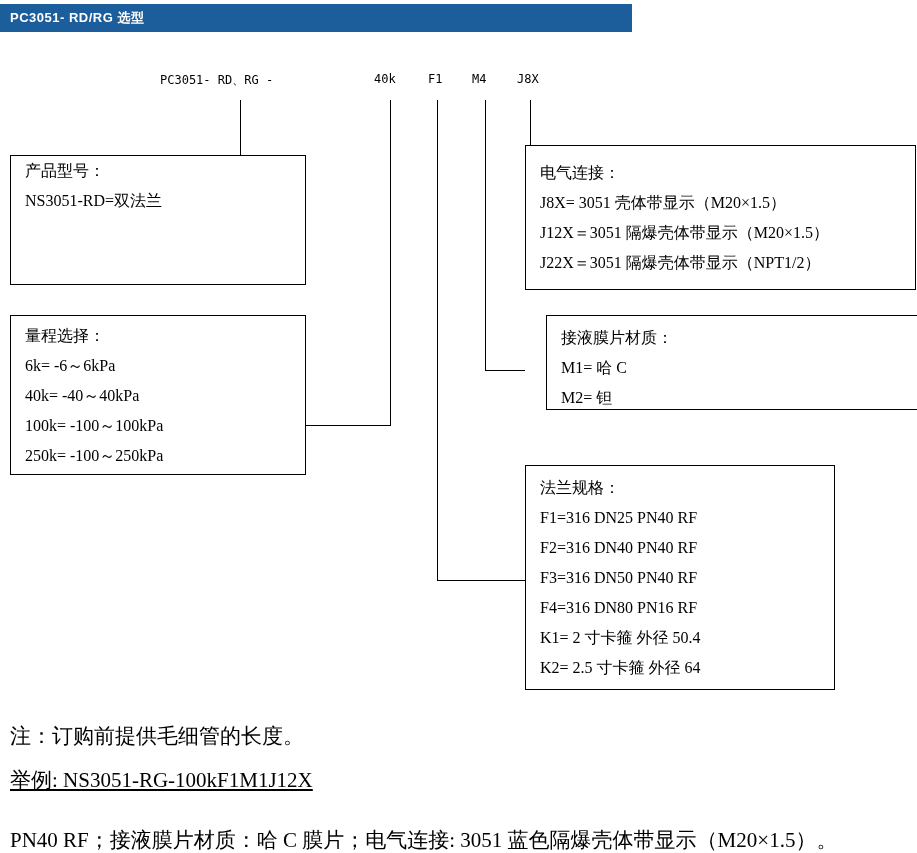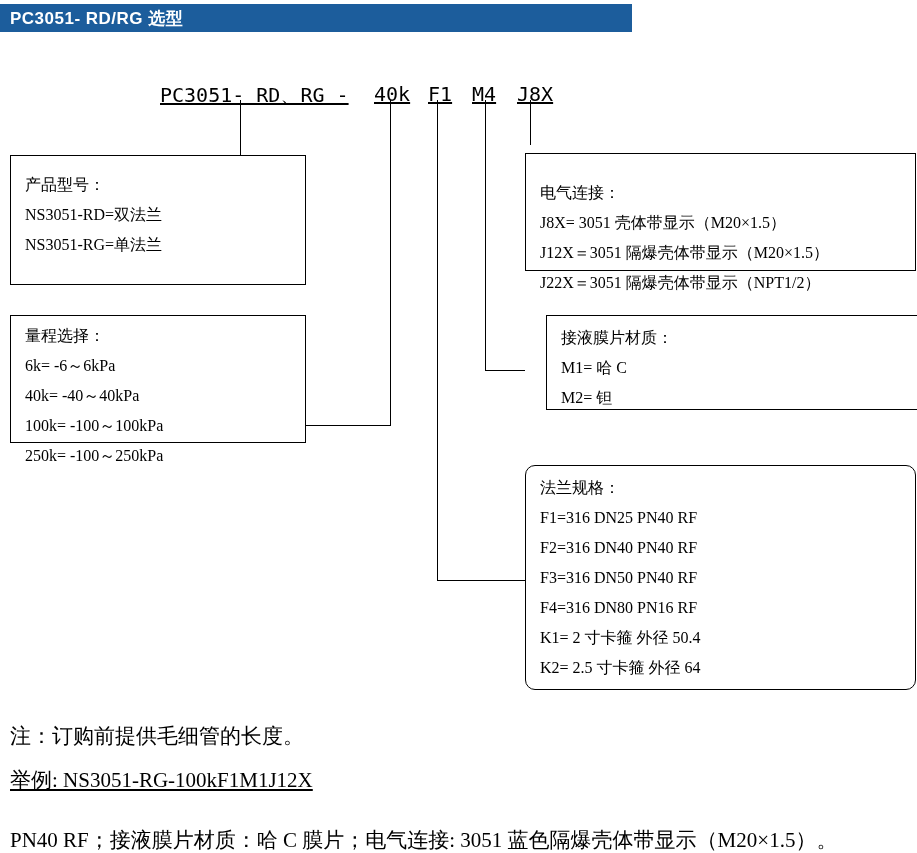--- a/index.html
+++ b/index.html
@@ -22,33 +22,32 @@
     top: 4px;
     width: 632px;
     height: 28px;
     background: #1c5d9c;
     display: flex;
     align-items: center;
   }
   .header-bar .title {
     color: #ffffff;
     font-weight: bold;
-    font-size: 17px;
+    font-size: 13px;
     padding-left: 10px;
     font-family: "Liberation Sans", "DejaVu Sans", sans-serif;
     letter-spacing: 0.5px;
     white-space: nowrap;
   }
   .code-seg {
     position: absolute;
-    top: 82px;
+    top: 72px;
     font-family: "DejaVu Sans Mono", "Liberation Mono", monospace;
-    font-size: 20px;
+    font-size: 12px;
     white-space: nowrap;
-    text-decoration: underline;
   }
   .vline, .hline {
     position: absolute;
     background: #000000;
   }
   .vline { width: 1px; }
   .hline { height: 1px; }
   .box {
     position: absolute;
     border: 1px solid #000000;
@@ -88,48 +87,47 @@
   <div class="hline" style="left:305px; top:425px; width:86px;"></div>
 
   <div class="vline" style="left:437px; top:100px; height:481px;"></div>
   <div class="hline" style="left:437px; top:580px; width:88px;"></div>
 
   <div class="vline" style="left:485px; top:100px; height:271px;"></div>
   <div class="hline" style="left:485px; top:370px; width:40px;"></div>
 
   <div class="vline" style="left:530px; top:100px; height:45px;"></div>
 
-  <div class="box" style="left:10px; top:155px; width:296px; height:130px; padding-top:14px;">
+  <div class="box" style="left:10px; top:155px; width:296px; height:130px; ">
     <div class="box-line">产品型号：</div>
     <div class="box-line">NS3051-RD=双法兰</div>
-    <div class="box-line">NS3051-RG=单法兰</div>
   </div>
 
-  <div class="box" style="left:10px; top:315px; width:296px; height:128px; padding-top:5px;">
+  <div class="box" style="left:10px; top:315px; width:296px; height:160px; padding-top:5px;">
     <div class="box-line">量程选择：</div>
     <div class="box-line">6k= -6～6kPa</div>
     <div class="box-line">40k= -40～40kPa</div>
     <div class="box-line">100k= -100～100kPa</div>
     <div class="box-line">250k= -100～250kPa</div>
   </div>
 
-  <div class="box" style="left:525px; top:153px; width:391px; height:118px; padding-top:24px;">
+  <div class="box" style="left:525px; top:145px; width:391px; height:145px; padding-top:12px;">
     <div class="box-line">电气连接：</div>
     <div class="box-line">J8X= 3051 壳体带显示（M20×1.5）</div>
     <div class="box-line">J12X＝3051 隔爆壳体带显示（M20×1.5）</div>
     <div class="box-line">J22X＝3051 隔爆壳体带显示（NPT1/2）</div>
   </div>
 
   <div class="box" style="left:546px; top:315px; width:391px; height:95px; padding-top:7px;">
     <div class="box-line">接液膜片材质：</div>
     <div class="box-line">M1= 哈 C</div>
     <div class="box-line">M2= 钽</div>
   </div>
 
-  <div class="box" style="left:525px; top:465px; width:391px; height:225px; padding-top:7px;border-radius:10px;">
+  <div class="box" style="left:525px; top:465px; width:310px; height:225px; padding-top:7px;">
     <div class="box-line">法兰规格：</div>
     <div class="box-line">F1=316 DN25 PN40 RF</div>
     <div class="box-line">F2=316 DN40 PN40 RF</div>
     <div class="box-line">F3=316 DN50 PN40 RF</div>
     <div class="box-line">F4=316 DN80 PN16 RF</div>
     <div class="box-line">K1= 2 寸卡箍 外径 50.4</div>
     <div class="box-line">K2= 2.5 寸卡箍 外径 64</div>
   </div>
 
   <div class="note-text" style="left:10px; top:722px;">注：订购前提供毛细管的长度。</div>

